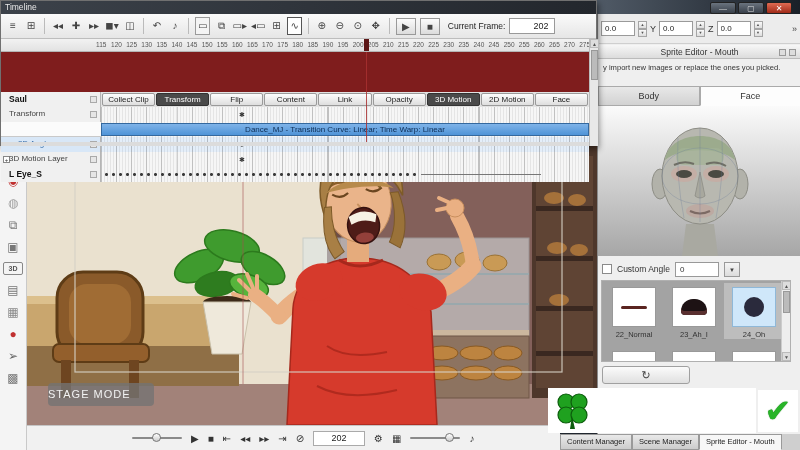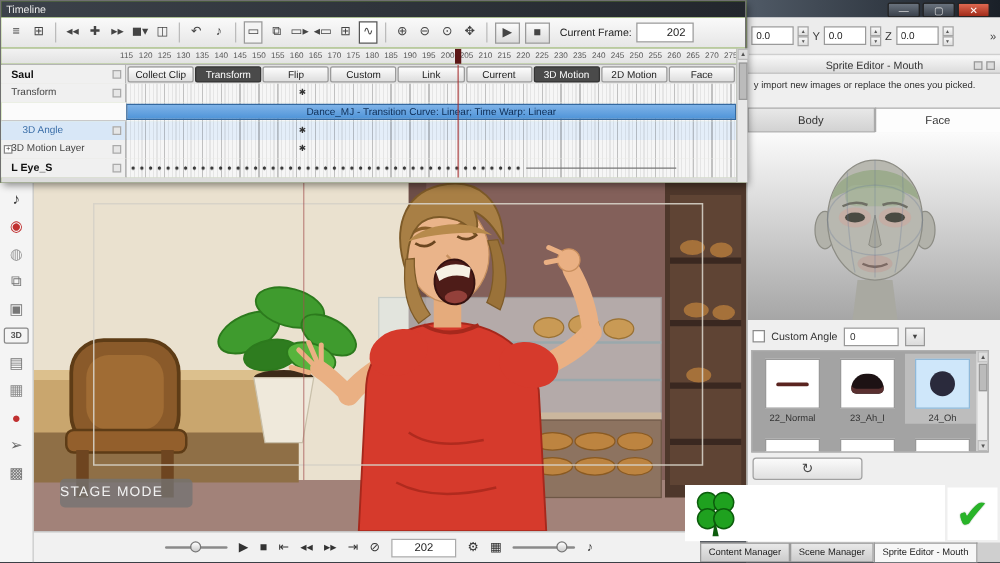--- a/index.html
+++ b/index.html
@@ -99,21 +99,21 @@
   #watermark { position:absolute; left:548px; top:388px; width:208px; height:45px; background:#fff;
     display:flex; align-items:center; gap:8px; padding-left:6px; z-index:60; }
   #wm-text { font-family:"DejaVu Serif","Liberation Serif",serif; font-weight:bold; font-style:italic;
     font-size:29px; color:#15157e; letter-spacing:2px; }
   #wm-check { position:absolute; left:758px; top:390px; width:40px; height:42px; background:#fff;
     color:#28b428; font-size:32px; font-weight:bold; text-align:center; line-height:42px;
     text-shadow:0 0 1px #0a6a0a; z-index:60; }
 
   
   #timeline-panel { position:absolute; left:0; top:0; width:597px; height:146px;
-    background:#84cc16; border:1px solid #707070; box-shadow:2px 3px 6px rgba(0,0,0,.45); z-index:40;padding-left:12px; }
+    background:#7f1d1d; border:1px solid #707070; box-shadow:2px 3px 6px rgba(0,0,0,.45); z-index:40;padding-left:12px; }
   #tl-titlebar { position:absolute; left:0; top:0; width:100%; height:13px;
     background:linear-gradient(90deg,#3c424a,#23272d); color:#e8e8e8; font-size:8.5px;
     padding-left:4px; line-height:13px; }
   #tl-toolbar { position:absolute; left:0; top:13px; width:100%; height:25px;
     background:linear-gradient(#fafafa,#e6e6e6); border-bottom:1px solid #bdbdbd;
     display:flex; align-items:center; padding-left:5px; gap:4px; }
   .tli { font-size:10px; color:#444; min-width:14px; text-align:center; line-height:16px; white-space:nowrap; }
   .tli.boxed { border:1px solid #9a9a9a; background:#f4f4f4; padding:0 2px; }
   .tli.boxed.active { border-color:#555; background:#fff; }
   .tli.button { border:1px solid #999; background:linear-gradient(#fbfbfb,#dcdcdc); width:20px; height:17px; line-height:15px; }
@@ -121,21 +121,21 @@
   #cf-label { font-size:8.5px; color:#222; margin-left:4px; white-space:nowrap; }
   #cf-input { width:46px; height:16px; border:1px solid #999; background:#fff; font-size:9px;
     text-align:right; padding-right:6px; color:#222; }
 
   #tl-ruler { position:absolute; left:0; top:38px; width:588px; height:13px;
     background:linear-gradient(#f2f2f2,#e2e2e2); border-bottom:1px solid #b5b5b5; overflow:hidden; }
   .tick { position:absolute; top:2px; font-size:6.5px; color:#555; }
   #ruler-thumb { position:absolute; top:0; width:5px; height:13px; background:#5c1616; }
 
   #tl-tracks { position:absolute; left:0; top:51px; width:588px; height:90px; }
-  .trow { position:absolute; left:0; width:588px; height:15px; border-bottom:1px solid #c9c9c9; background:#fbfbfb; }
+  .trow { position:absolute; left:0; width:588px; height:15px; border-bottom:1px solid #c9c9c9; background:#fbfbfb;margin-top:40px; }
   .tlabel { position:absolute; left:0; top:0; width:100px; height:15px; background:#f0f0f0;
     border-right:1px solid #b5b5b5; font-size:8px; color:#444; line-height:14px; }
   .tlabel .lt { position:absolute; left:8px; white-space:nowrap; }
   .tlabel.bold .lt { font-weight:bold; color:#111; font-size:8.5px; }
   .tlabel.indent .lt { left:17px; }
   .expander { position:absolute; left:2px; top:4px; width:7px; height:7px; background:#fff;
     border:1px solid #888; font-size:6px; line-height:6px; text-align:center; color:#333; }
   .optbox { position:absolute; right:3px; top:4px; width:7px; height:7px; background:#e6e6e6; border:1px solid #aaa; }
   .tarea { position:absolute; left:100px; top:0; width:488px; height:15px; background-color:#f6f6f6;
     background-image:repeating-linear-gradient(90deg,rgba(0,0,0,.16) 0 1px,transparent 1px 15.1px),
@@ -534,23 +534,23 @@
     <div id="tl-tracks">
         <div class="trow" style="top: 0px;">
           <div class="tlabel bold">
             <span class="lt">Saul</span>
             <span class="optbox"></span>
           </div>
           <div class="tarea plain">
             <span class="trk-btn">Collect Clip</span>
             <span class="trk-btn active">Transform</span>
             <span class="trk-btn">Flip</span>
-            <span class="trk-btn">Custom</span>
+            <span class="trk-btn">Content</span>
             <span class="trk-btn">Link</span>
-            <span class="trk-btn">Current</span>
+            <span class="trk-btn">Opacity</span>
             <span class="trk-btn active">3D Motion</span>
             <span class="trk-btn">2D Motion</span>
             <span class="trk-btn">Face</span>
           </div>
         </div>
         <div class="trow" style="top: 15px;">
           <div class="tlabel">
             <span class="lt">Transform</span>
             <span class="optbox"></span>
           </div>

